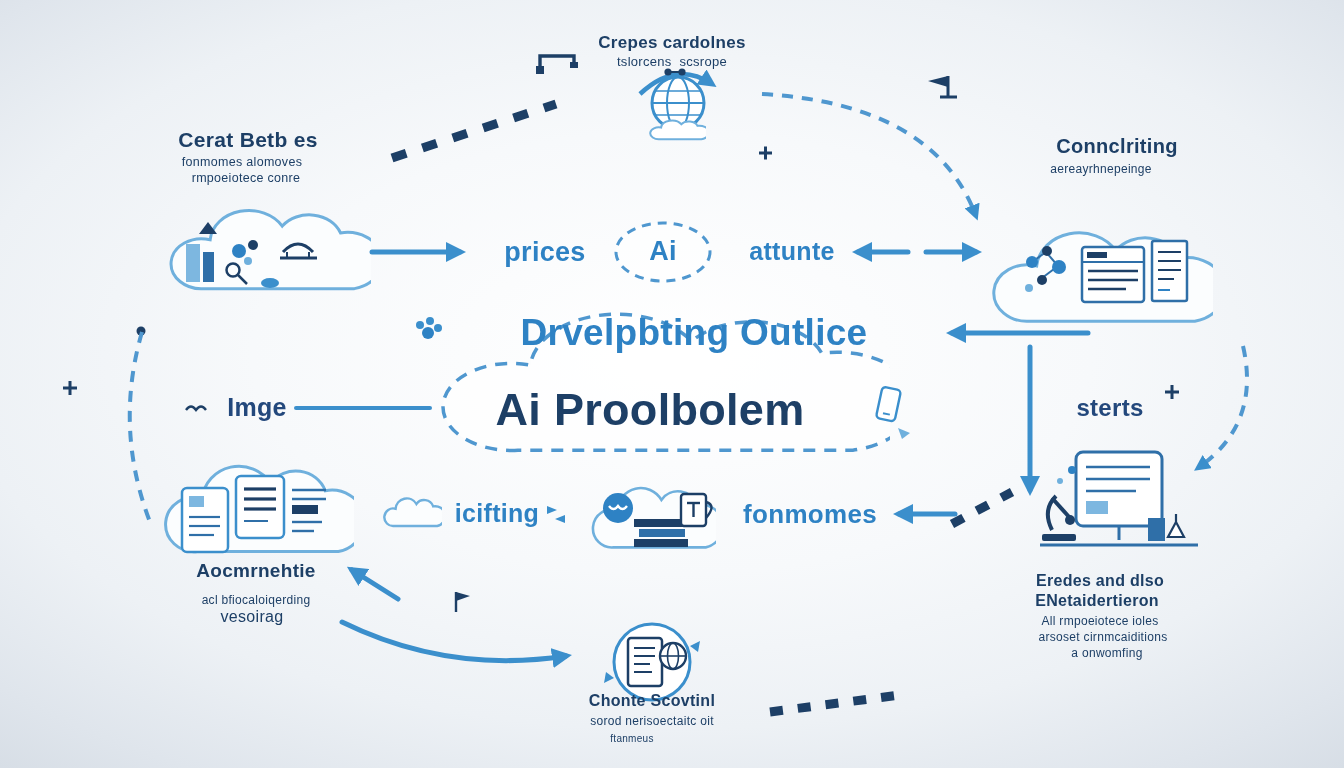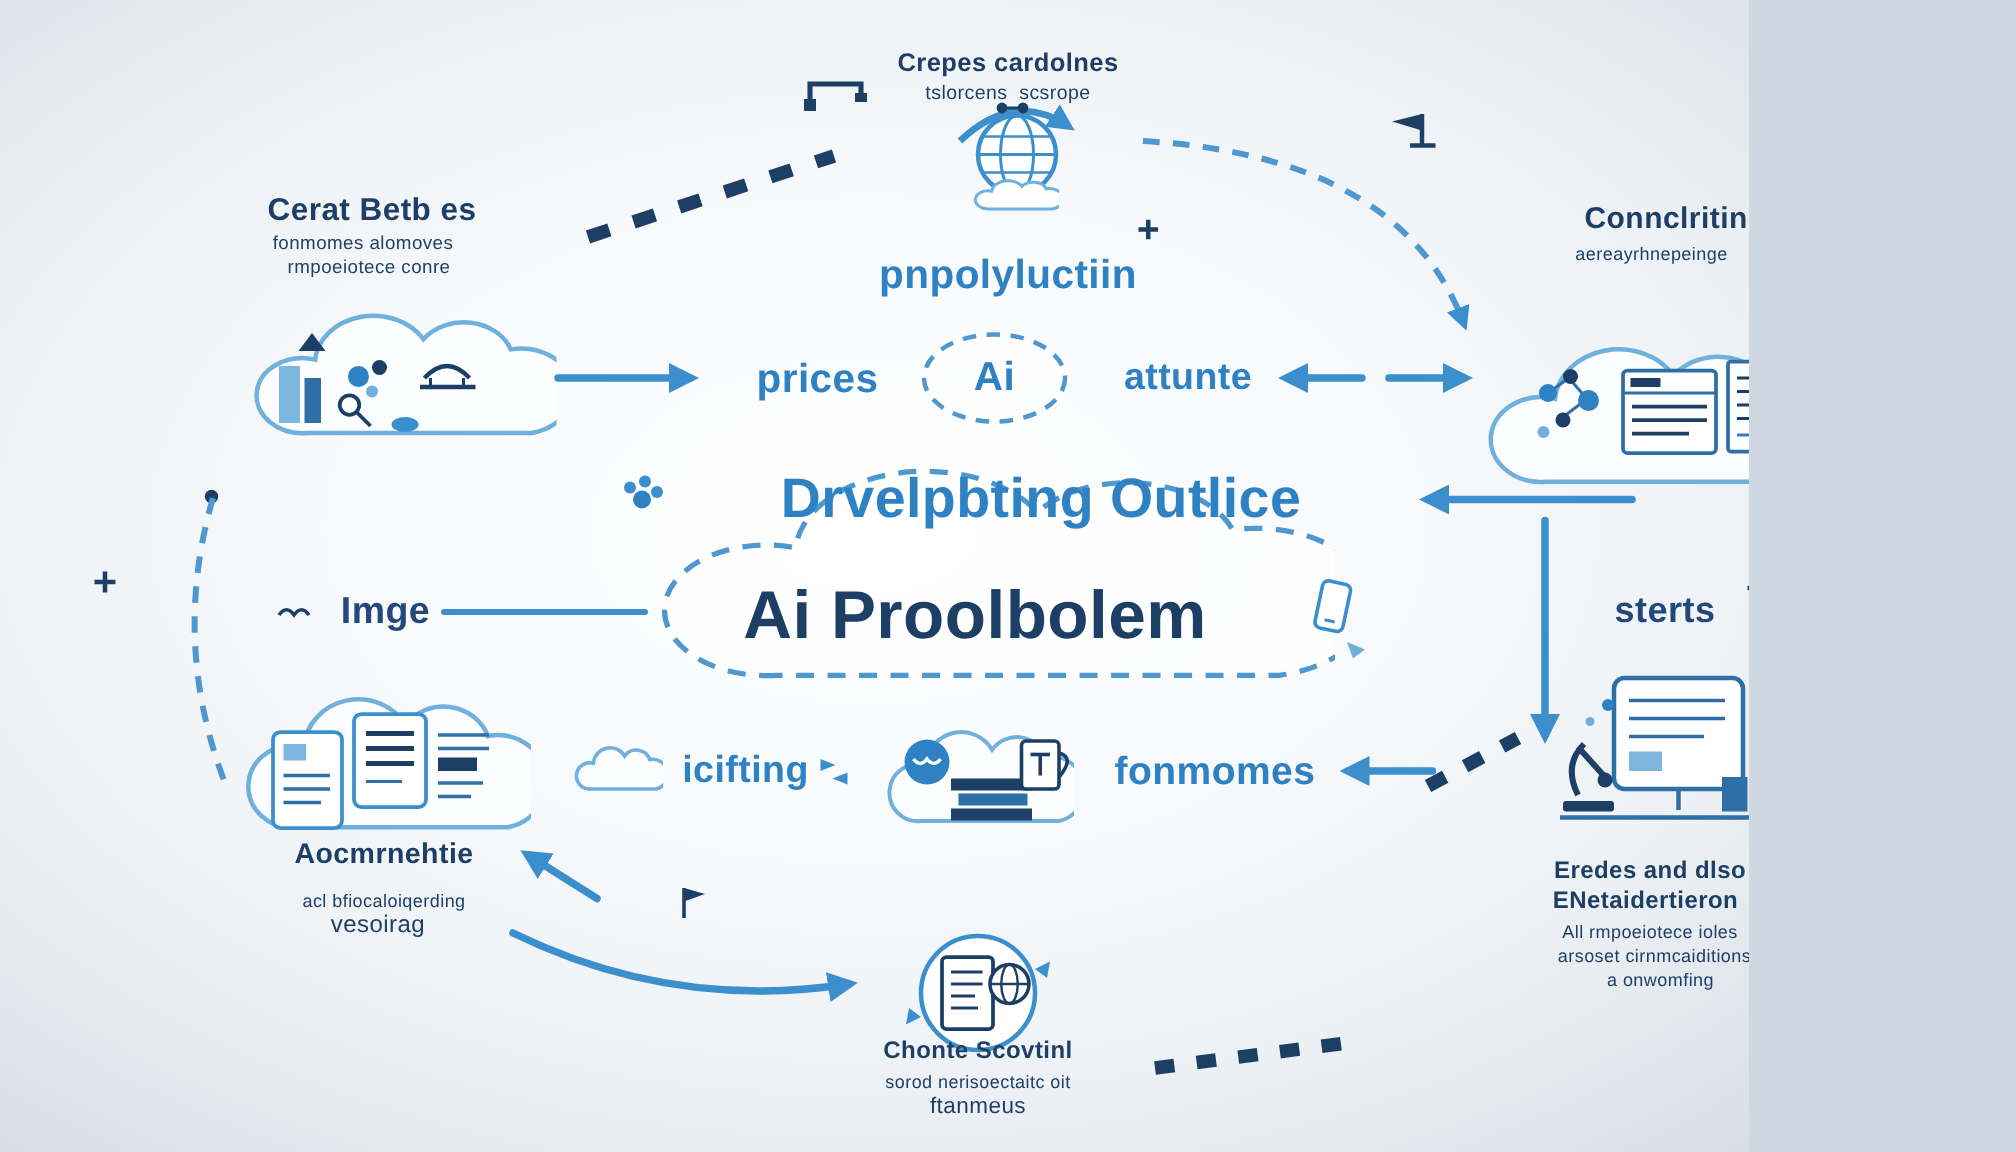--- a/index.html
+++ b/index.html
@@ -1,19 +1,19 @@
 <!DOCTYPE html>
 <html><head>
 <meta charset="utf-8">
 <style>
   * { margin:0; padding:0; box-sizing:border-box; }
   html,body { width:100%; height:100%; }
   body { background:#cfd8e0; font-family:"Liberation Sans", sans-serif; }
   .canvas {
-    position:relative; width:1166px; height:768px; overflow:hidden;
+    position:relative; width:1344px; height:768px; overflow:hidden;
     background: radial-gradient(ellipse 78% 72% at 50% 46%,
       #ffffff 0%, #f7f9fb 40%, #edf1f5 68%, #dfe5ec 88%, #d6dde5 100%);
     padding-left: 12px;
   }
   .layer { position:absolute; inset:0; }
   svg.layer { pointer-events:none; }
   .t {
     position:absolute; transform:translate(-50%,-50%);
     white-space:pre; text-align:center; line-height:1.1; letter-spacing:0.3px;
   }
@@ -228,21 +228,20 @@
     <div class="t b navy" style="left:672px;top:43px;font-size:17px;">Crepes cardolnes</div>
     <div class="t navy" style="left:672px;top:62px;font-size:13px;">tslorcens  scsrope</div>
 
     <div class="t b navy" style="left:248px;top:140px;font-size:21px;">Cerat Betb es</div>
     <div class="t navy" style="left:242px;top:163px;font-size:12.5px;">fonmomes alomoves</div>
     <div class="t navy" style="left:246px;top:179px;font-size:12.5px;">rmpoeiotece conre</div>
 
     <div class="t b navy" style="left:1097px;top:146px;font-size:20px;margin-left:20px;">Connclriting</div>
     <div class="t navy" style="left:1101px;top:170px;font-size:12px;">aereayrhnepeinge</div>
 
-    <div class="t b blue" style="left:672px;top:184px;font-size:27px;">pnpolyluctiin</div>
 
     <div class="t b blue" style="left:545px;top:253px;font-size:27px;">prices</div>
     <div class="t b blue" style="left:663px;top:252px;font-size:27px;">Ai</div>
     <div class="t b blue" style="left:792px;top:252px;font-size:25px;">attunte</div>
 
     <div class="t b blue" style="left:694px;top:333px;font-size:37px;">Drvelpbting Outlice</div>
     <div class="t b navy" style="left:650px;top:410px;font-size:45px;">Ai Proolbolem</div>
 
     <div class="t b navy2" style="left:257px;top:408px;font-size:25px;">Imge</div>
     <div class="t b navy2" style="left:1110px;top:408px;font-size:24px;">sterts</div>
@@ -256,16 +255,16 @@
     <div class="t navy" style="left:252px;top:617px;font-size:16px;">vesoirag</div>
 
     <div class="t b navy" style="left:1100px;top:581px;font-size:16px;">Eredes and dlso</div>
     <div class="t b navy" style="left:1097px;top:601px;font-size:16px;">ENetaidertieron</div>
     <div class="t navy" style="left:1100px;top:622px;font-size:12px;">All rmpoeiotece ioles</div>
     <div class="t navy" style="left:1103px;top:638px;font-size:12px;">arsoset cirnmcaiditions</div>
     <div class="t navy" style="left:1107px;top:654px;font-size:12px;">a onwomfing</div>
 
     <div class="t b navy" style="left:652px;top:701px;font-size:16px;">Chonte Scovtinl</div>
     <div class="t navy" style="left:652px;top:722px;font-size:12px;">sorod nerisoectaitc oit</div>
-    <div class="t navy" style="left:652px;top:738px;font-size:15px;">ftanmeus</div>
+    <div class="t navy" style="left:632px;top:738px;font-size:10px;">ftanmeus</div>
   </div>
 
 </div>
 
 </body></html>

